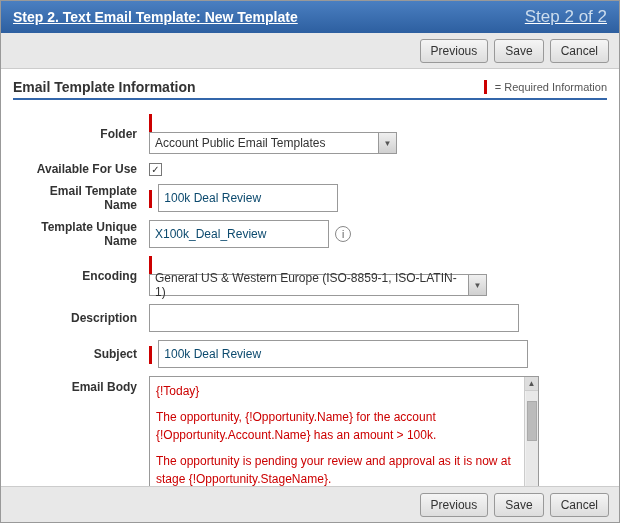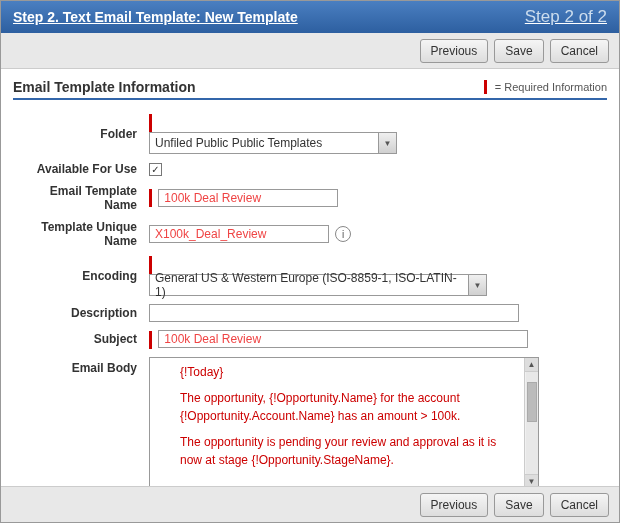--- a/index.html
+++ b/index.html
@@ -112,22 +112,22 @@
     }
     .form-table .value-cell {
       vertical-align: middle;
     }
 
     
     .text-input {
       border: 1px solid #999;
       padding: 3px 5px;
       font-size: 12px;
-      height: 18px;
-      color: #ef4444;
+      height: 28px;
+      color: #0c4a6e;
       background: #fff;
     }
     .text-input-wide {
       width: 370px;
     }
     .text-input-medium {
       width: 180px;
     }
 
     .checkbox-input {
@@ -184,21 +184,20 @@
     
     .email-body-wrapper {
       display: flex;
       align-items: flex-start;
       width: 390px;
       height: 130px;
       border: 1px solid #999;
       background: #fff;
       position: relative;
       overflow: hidden;
-      padding-left: 24px;
     }
     .email-body-text {
       flex: 1;
       padding: 5px 6px;
       font-size: 12px;
       color: #cc0000;
       line-height: 1.5;
       overflow: hidden;
     }
     .email-body-text .today-line {
@@ -346,21 +345,21 @@
     </div>
 
     <table class="form-table">
 
       <tbody>
           <tr>
         <td class="label-cell">Folder</td>
         <td class="value-cell">
           <span class="req-indicator"></span>
           <div class="folder-wrapper">
-            <div class="folder-select-text">Unfiled Public Public Templates</div>
+            <div class="folder-select-text">Account Public Email Templates</div>
             <div class="folder-arrow-btn"></div>
           </div>
         </td>
       </tr>
 
       <tr>
         <td class="label-cell">Available For Use</td>
         <td class="value-cell">
           <div class="checkbox-input checked"></div>
         </td>

